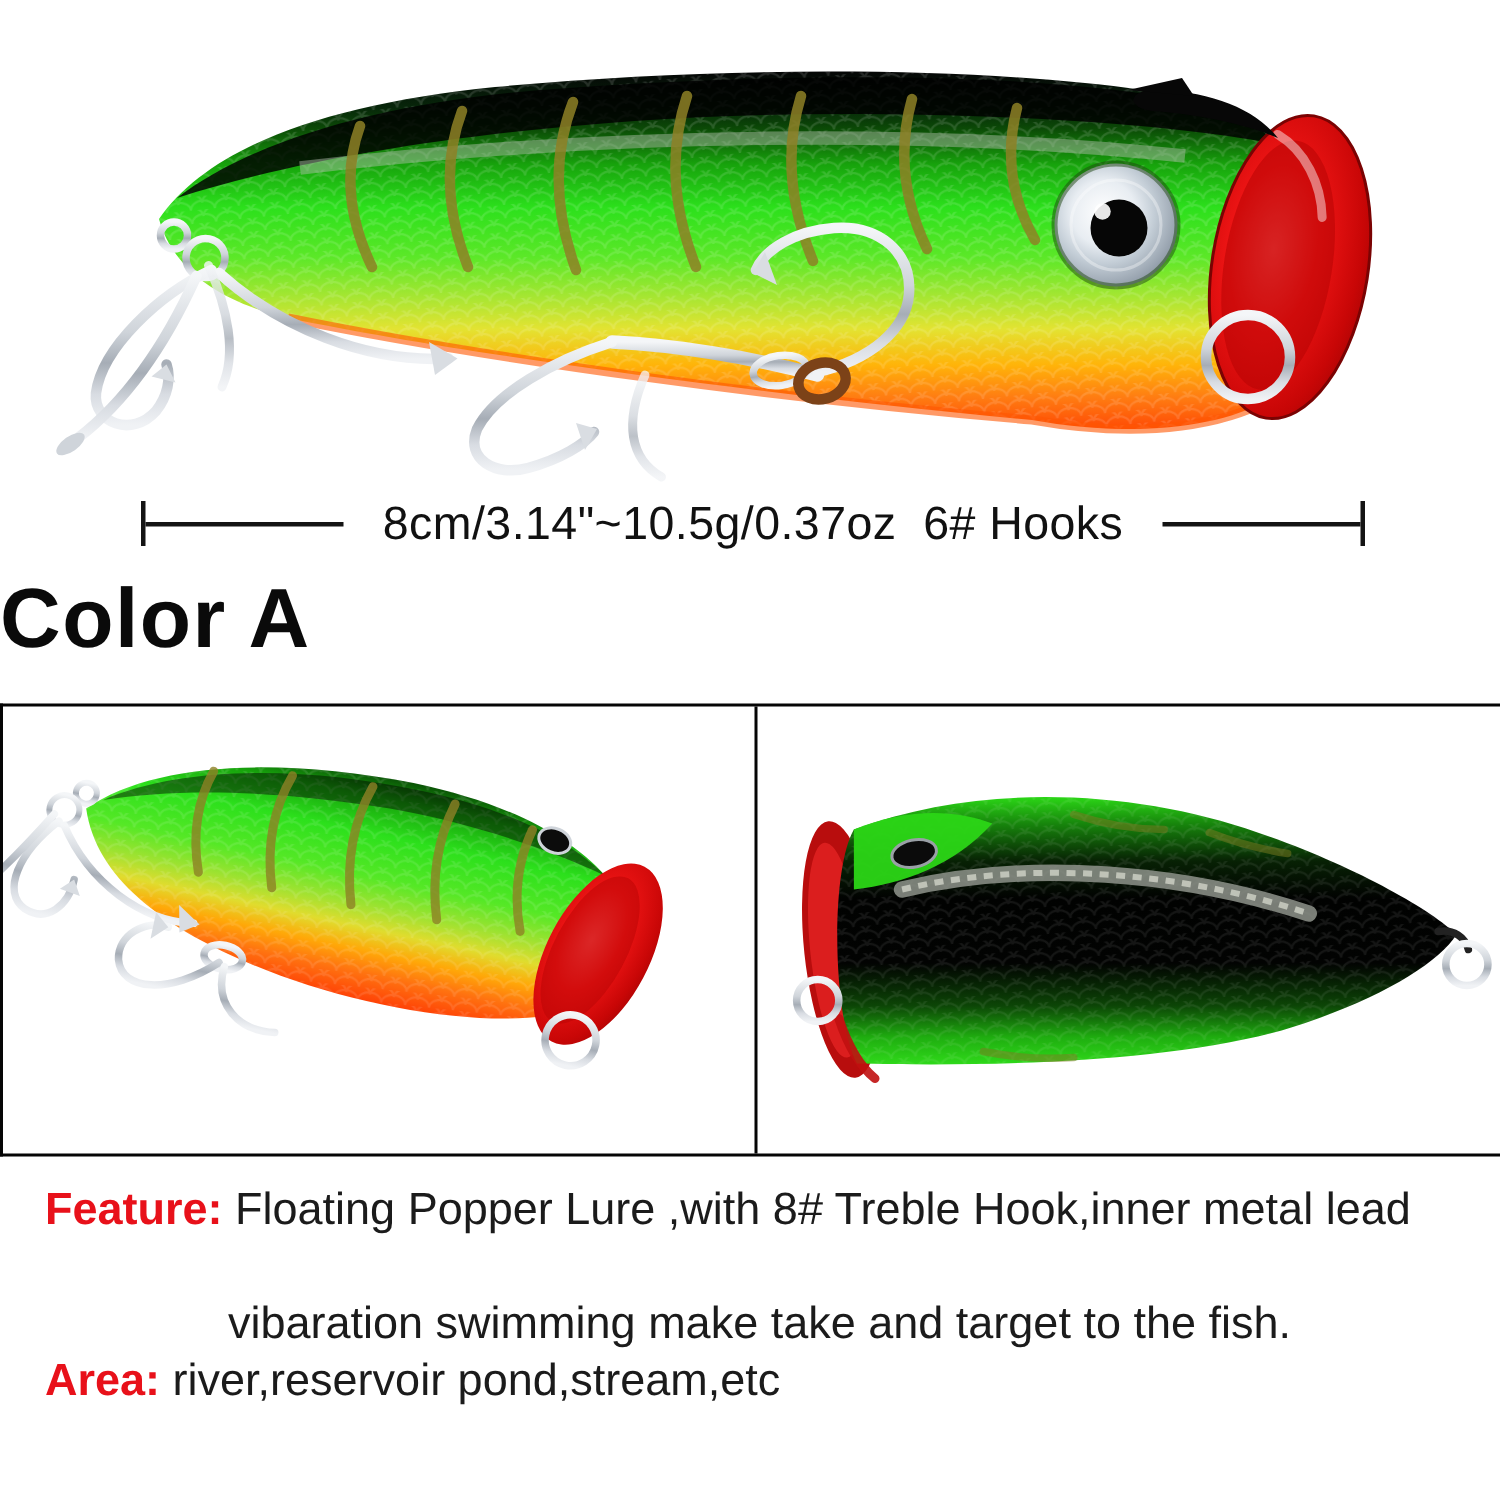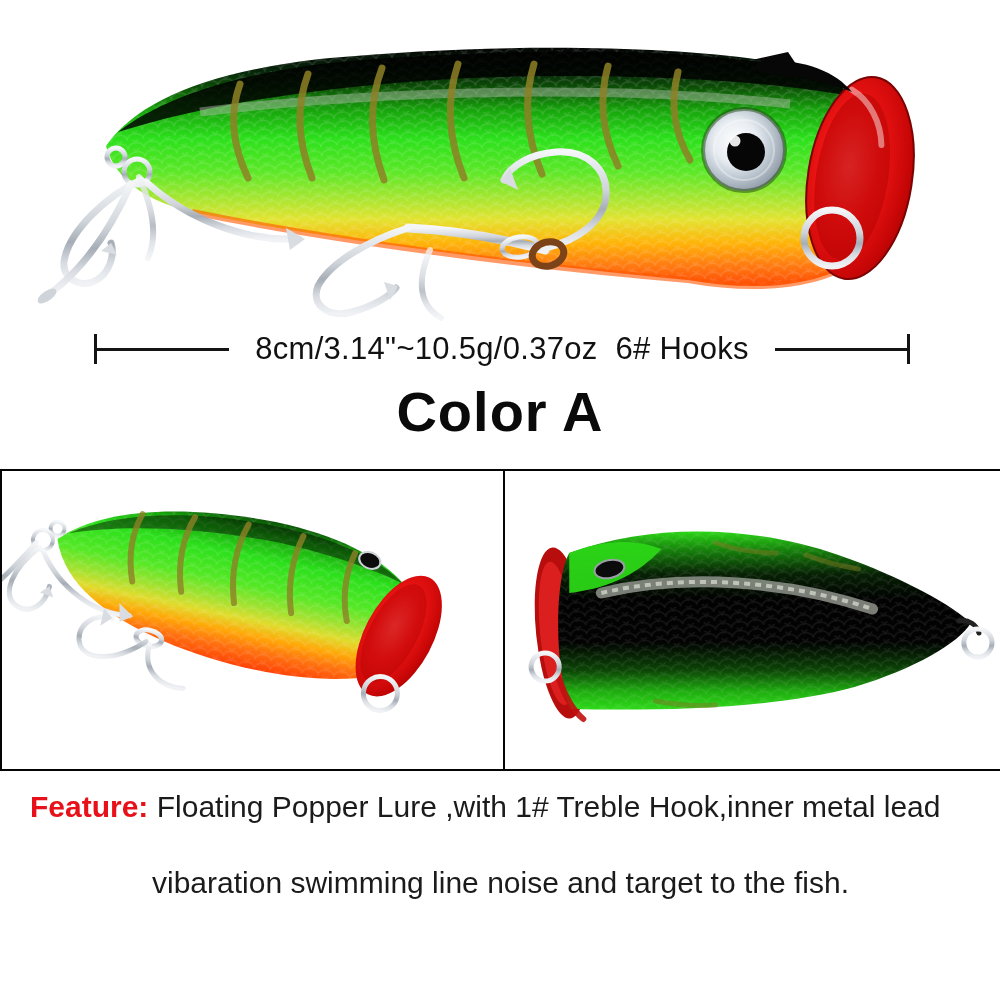--- a/index.html
+++ b/index.html
@@ -10,21 +10,21 @@
   .abs{position:absolute;}
   
   #main-photo{top:0;left:0;width:1000px;height:332px;}
   #main-photo svg{display:block;width:100%;height:100%;}
   
   .dim-row{top:333px;left:94px;width:816px;height:32px;display:flex;align-items:center;}
   .dim-tick{width:3px;height:30px;background:#141414;flex:0 0 auto;}
   .dim-seg{flex:1 1 auto;height:3px;background:#141414;}
   .dim-text{flex:0 0 auto;padding:0 26px;font-size:31px;color:#111;white-space:pre;letter-spacing:.3px;}
   
-  .color-title{top:384px;left:0;width:1000px;text-align:center;font-size:56px;font-weight:bold;
+  .color-title{top:384px;left:0;width:1000px;font-size:56px;font-weight:bold;
     color:#0a0a0a;letter-spacing:1px;line-height:1;}
   
   .panels{top:469px;left:0;width:1000px;height:302px;box-sizing:border-box;display:flex;
     border-top:2px solid #050505;border-bottom:2px solid #050505;border-left:2px solid #050505;background:#fff;}
   .panel-left{width:503px;box-sizing:border-box;border-right:2px solid #050505;overflow:hidden;}
   .panel-right{flex:1 1 auto;overflow:hidden;}
   .panels svg{display:block;width:100%;height:100%;}
   
   .specs{top:788px;left:30px;width:945px;font-size:30px;line-height:38px;color:#1b1b1b;}
   .specs p{margin:0;}
@@ -234,14 +234,15 @@
       </g>
       <path d="M 54,208 C 60,226 68,240 78,248" stroke="#c01010" stroke-width="6" fill="none" stroke-linecap="round" opacity=".9"></path>
       <circle cx="40" cy="196" r="14" fill="none" stroke="url(#mg-silver)" stroke-width="5"></circle>
       <path d="M 452,150 C 462,148 470,154 472,162" stroke="#222" stroke-width="5" fill="none" stroke-linecap="round"></path>
       <circle cx="471" cy="172" r="14" fill="none" stroke="url(#mg-silver)" stroke-width="5"></circle>
     </svg>
   </div>
 </div>
 
 <div class="abs specs">
-  <p class="feature-para"><span class="red-label">Feature:</span> <span>Floating Popper Lure ,with 1# Treble Hook,inner metal lead</span><br><br><span>vibaration swimming line noise and target to the fish.</span></p>
+  <p class="feature-para"><span class="red-label">Feature:</span> <span>Floating Popper Lure ,with 8# Treble Hook,inner metal lead</span><br><br><span>vibaration swimming make take and target to the fish.</span></p>
+  <p><span class="red-label">Area:</span> <span>river,reservoir pond,stream,etc</span></p>
 </div>
 
 </body></html>

